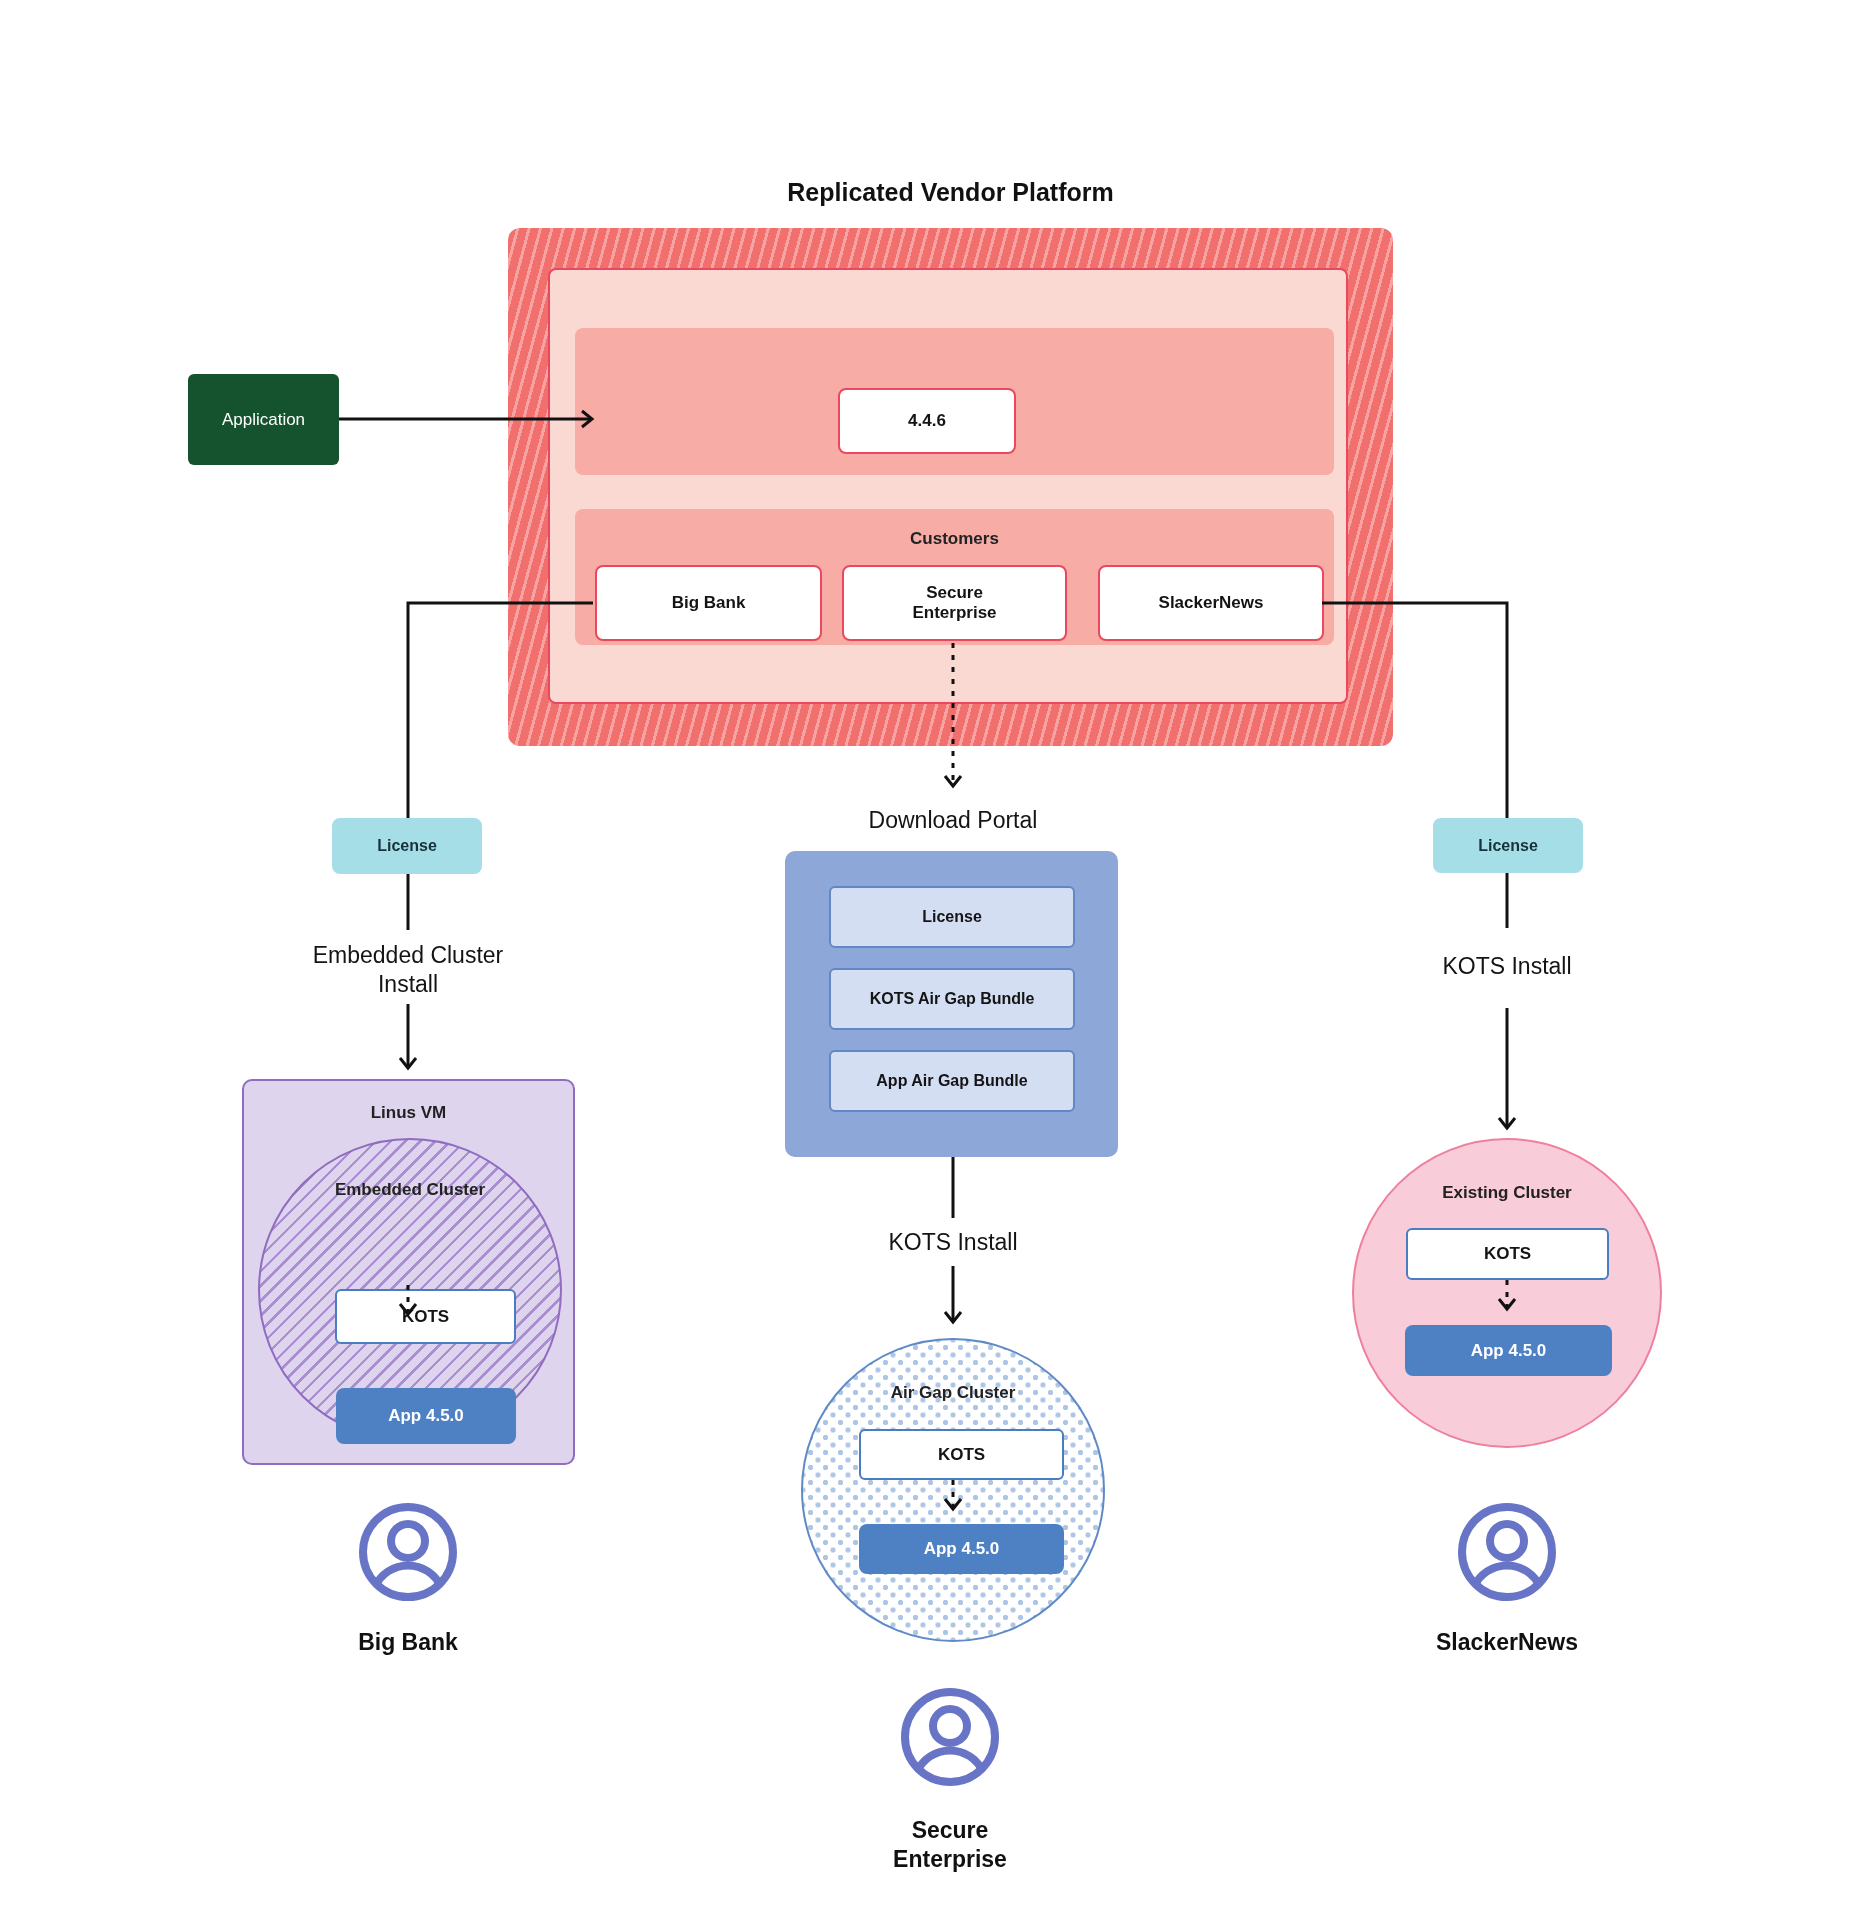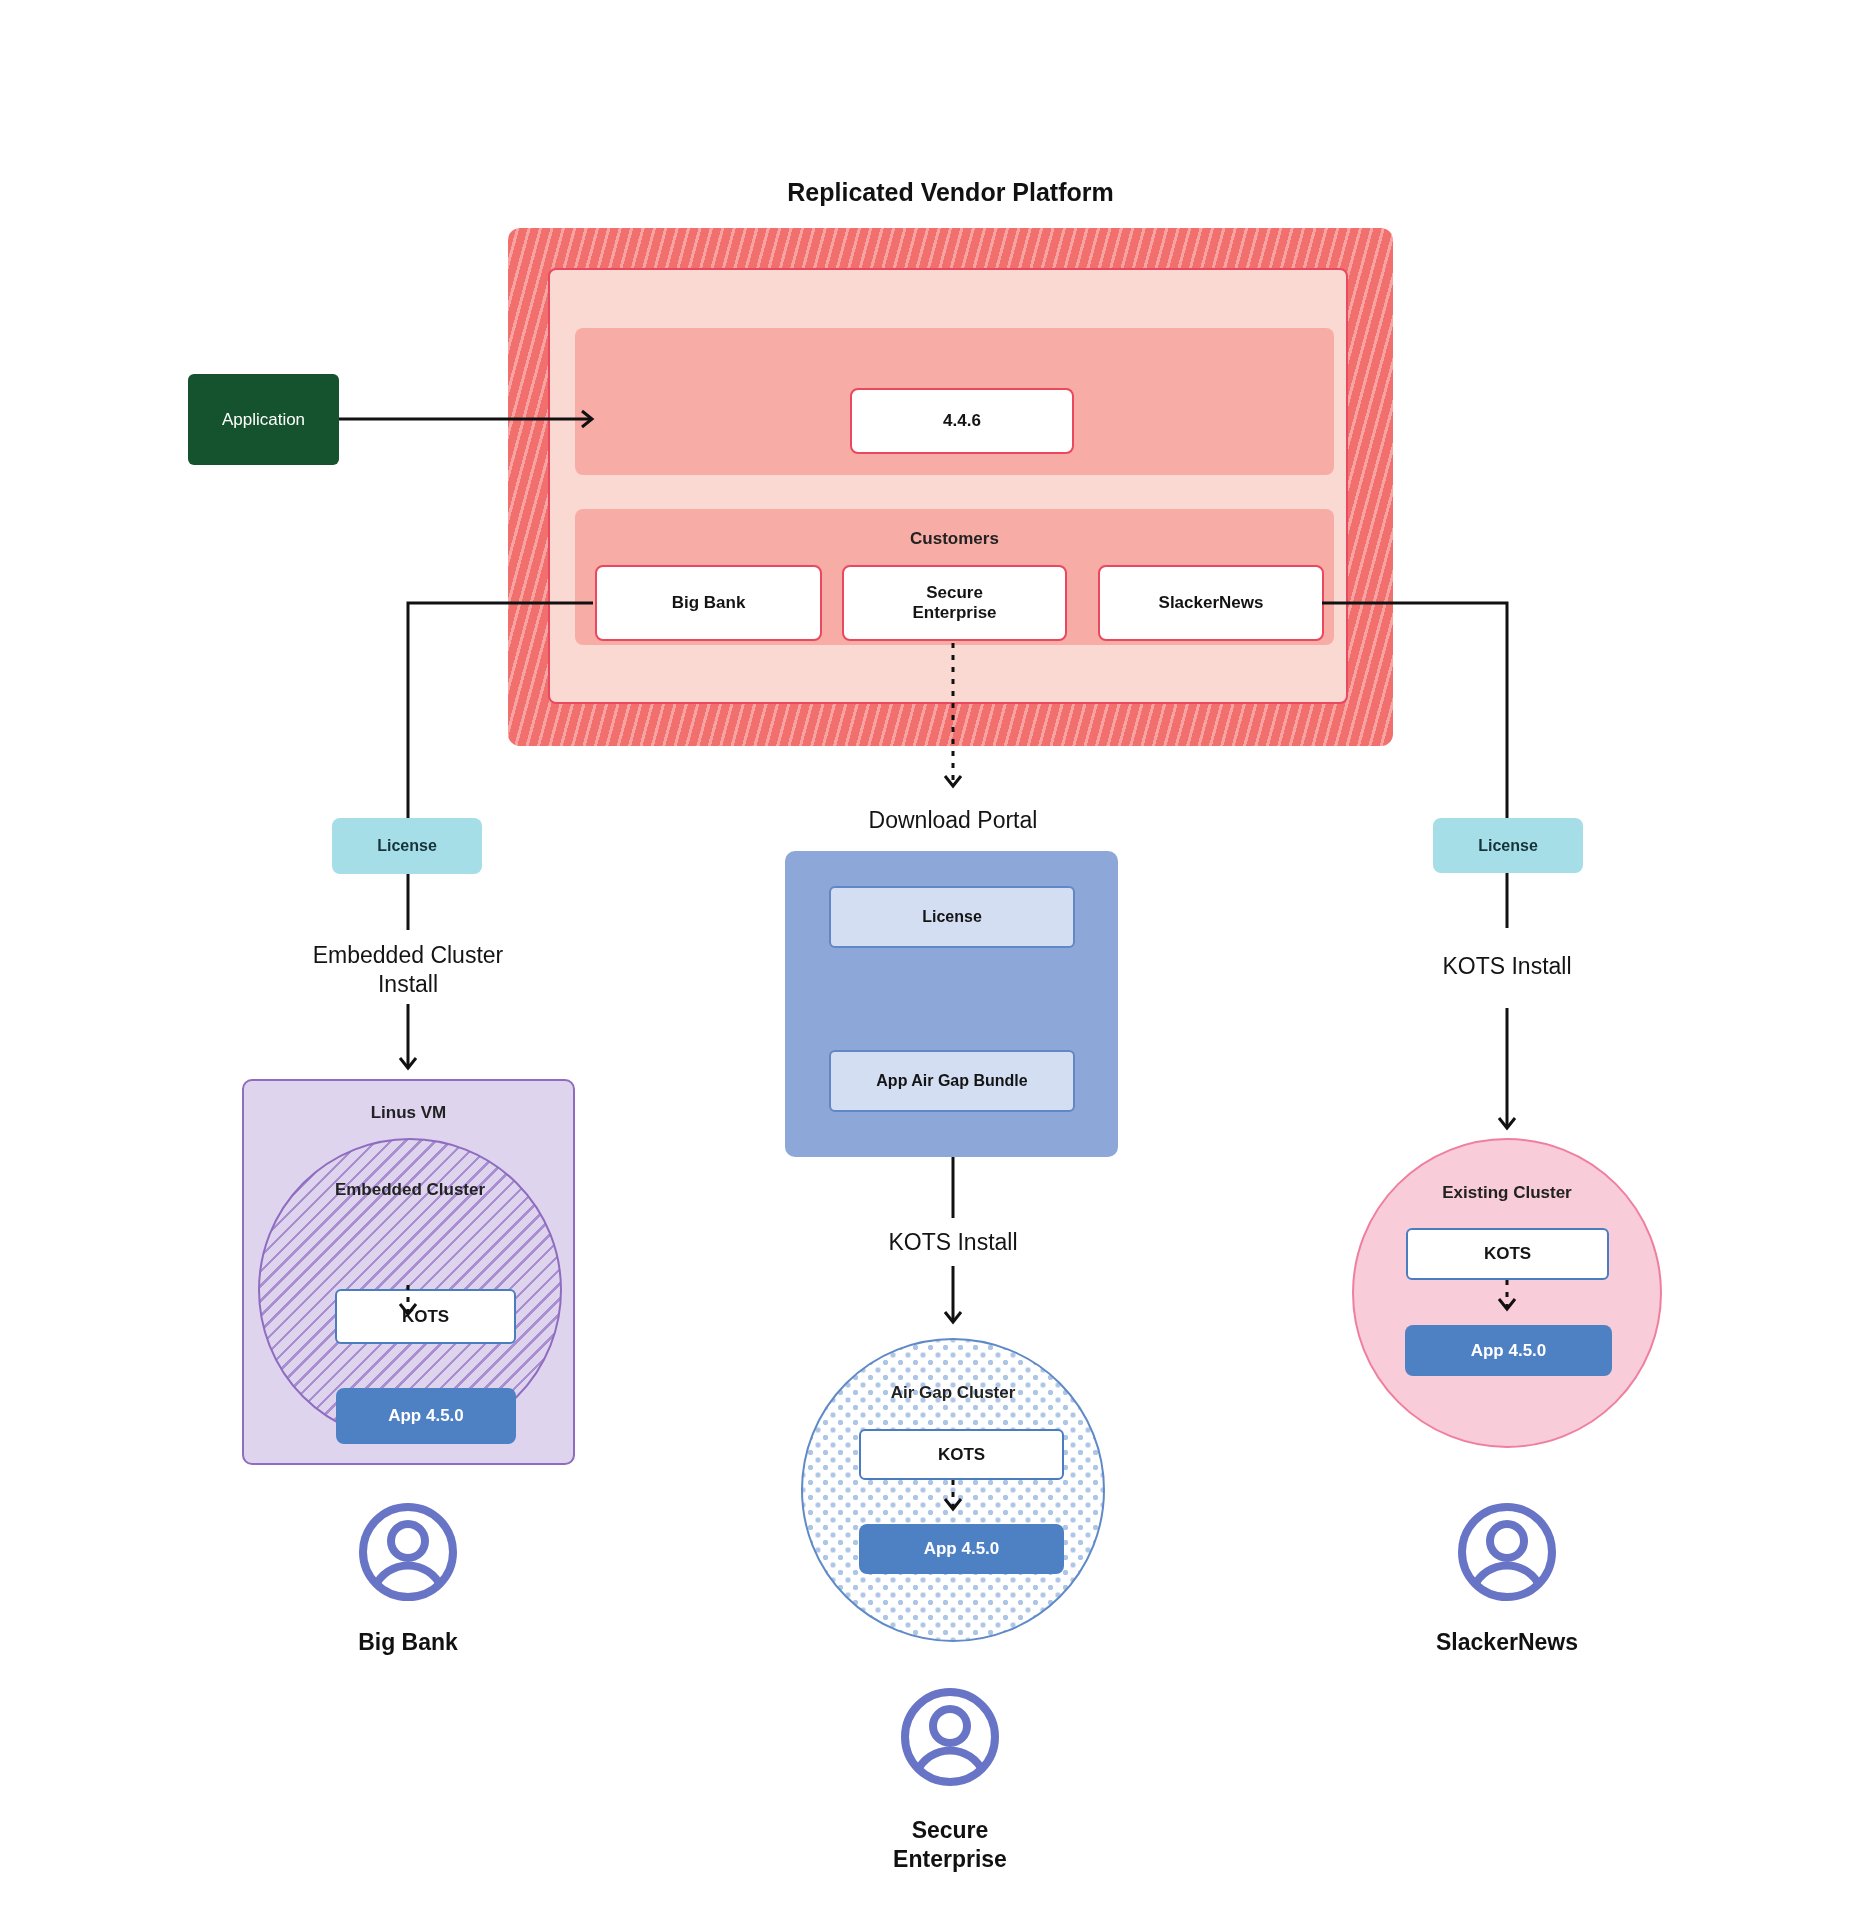--- a/index.html
+++ b/index.html
@@ -29,21 +29,21 @@
   .section-release{top:58px;height:147px;}
   .section-customers{top:239px;height:136px;}
   .section>.section-label{position:absolute;top:20px;left:0;}
   .node{
     position:absolute;border-radius:8px;font-size:17px;font-weight:600;
     box-sizing:border-box;
   }
   .node-white{background:#ffffff;border:2px solid #E9485E;color:#141414;}
   .node-current{background:#EE4557;color:#ffffff;}
   .rel-cur{left:27px;top:60px;width:226px;height:66px;}
-  .rel-prev{left:275px;top:60px;width:224px;height:66px;}
+  .rel-prev{left:263px;top:60px;width:178px;height:66px;}
   .cust-1{left:20px;top:56px;width:227px;height:76px;}
   .cust-2{left:267px;top:56px;width:225px;height:76px;}
   .cust-3{left:523px;top:56px;width:226px;height:76px;}
 
   
   .application{
     left:188px;top:374px;width:151px;height:91px;border-radius:6px;
     background:#14532d;color:#ffffff;font-size:17px;font-weight:400;
   }
 
@@ -176,20 +176,21 @@
       <circle cx="50" cy="50" r="45" stroke="#6874C6" stroke-width="8"></circle>
       <circle cx="50" cy="39" r="17" stroke="#6874C6" stroke-width="8"></circle>
       <path d="M17 85 A 36 36 0 0 1 83 85" stroke="#6874C6" stroke-width="8" clip-path="url(#clipA)"></path>
     </svg>
   </div>
   <div class="abs person-name name-bigbank">Big Bank</div>
 
   <div class="abs flow-label lbl-download-portal">Download  Portal</div>
   <div class="abs portal">
     <div class="portal-item ctr pi-0">License</div>
+    <div class="portal-item ctr pi-1">KOTS Air Gap Bundle</div>
     <div class="portal-item ctr pi-2">App Air Gap Bundle</div>
   </div>
   <div class="abs flow-label lbl-kots-install-mid">KOTS Install</div>
 
   <div class="abs cluster-circle circle-airgap">
     <div class="circle-label" style="top:43px;">Air Gap Cluster</div>
     <div class="kots-node ctr ag-kots">KOTS</div>
     <div class="app-node ctr ag-app">App 4.5.0</div>
   </div>
 

